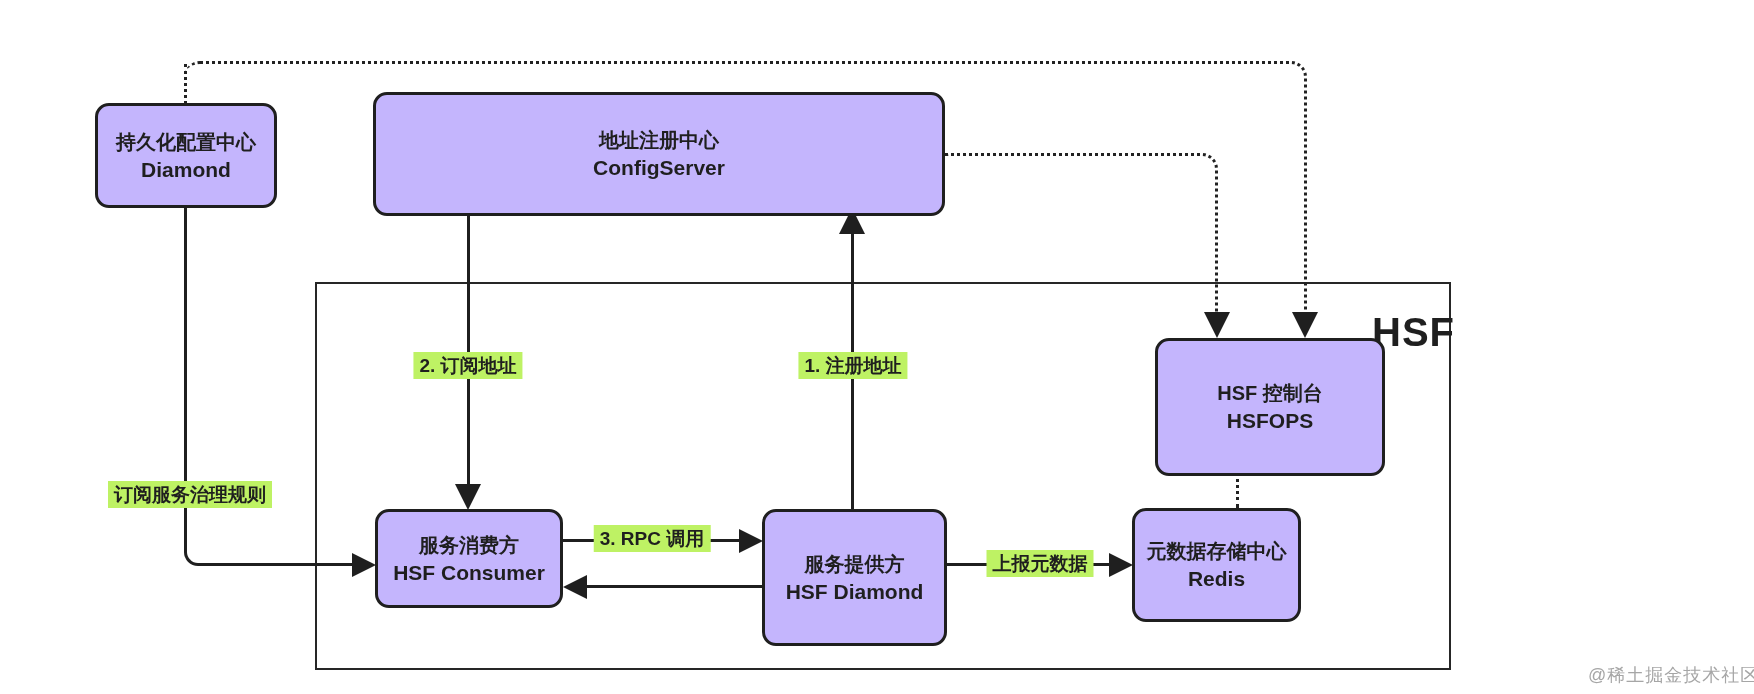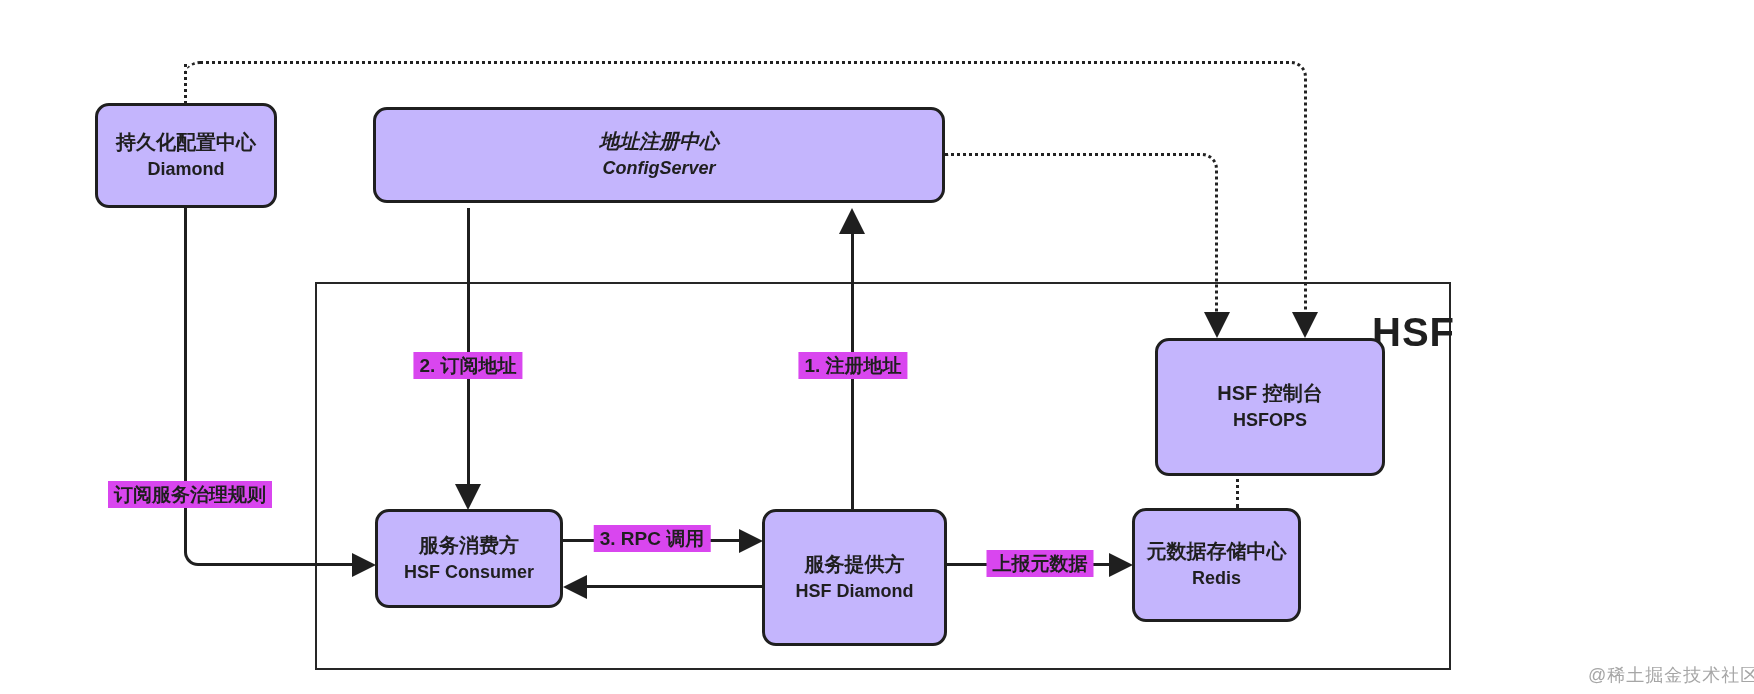--- a/index.html
+++ b/index.html
@@ -11,21 +11,21 @@
   }
   .stage{position:absolute;inset:0;}
   
   .node{
     position:absolute;box-sizing:border-box;
     border:3px solid #1f1f1f;border-radius:14px;background:#c4b5fd;
     display:flex;flex-direction:column;align-items:center;justify-content:center;
     text-align:center;z-index:3;
   }
   .node .l1{font-size:20px;font-weight:600;line-height:27px;}
-  .node .l2{font-size:18px;font-weight:700;line-height:27px;text-align:right;}
+  .node .l2{font-size:21px;font-weight:700;line-height:27px;text-align:right;}
   
   .container-box{
     position:absolute;box-sizing:border-box;border:2px solid #262626;background:transparent;z-index:0;
   }
   .container-label{
     position:absolute;font-size:40px;font-weight:700;z-index:1;letter-spacing:1px;
   }
   
   .seg{position:absolute;background:#1f1f1f;z-index:1;}
   .lshape{position:absolute;box-sizing:border-box;z-index:1;
@@ -38,21 +38,21 @@
     border-top:3px dotted #222;border-right:3px dotted #222;
     border-top-right-radius:16px;border-top-left-radius:16px;}
   
   .arr{position:absolute;width:0;height:0;z-index:2;}
   .arr.down{border-left:13px solid transparent;border-right:13px solid transparent;border-top:26px solid #1f1f1f;}
   .arr.up{border-left:13px solid transparent;border-right:13px solid transparent;border-bottom:26px solid #1f1f1f;}
   .arr.right{border-top:12px solid transparent;border-bottom:12px solid transparent;border-left:24px solid #1f1f1f;}
   .arr.left{border-top:12px solid transparent;border-bottom:12px solid transparent;border-right:24px solid #1f1f1f;}
   
   .elabel{
-    position:absolute;background:#d946ef;font-size:19px;font-weight:700;
+    position:absolute;background:#bef264;font-size:19px;font-weight:700;
     padding:2px 6px;white-space:nowrap;transform:translateX(-50%);z-index:4;line-height:23px;
   }
   .watermark{
     position:absolute;left:1588px;top:663px;font-size:18px;color:#a6a6a6;
     z-index:5;white-space:nowrap;letter-spacing:1px;
   }
 </style>
 </head>
 <body>
 
@@ -92,21 +92,21 @@
 
   <div class="seg" style="left:947px;top:563px;width:166px;height:3px;"></div>
   <div class="arr right" style="left:1109px;top:553px;"></div>
   <div class="elabel" style="left:1040px;top:550px;">上报元数据</div>
 
   <div class="node" style="left:95px;top:103px;width:182px;height:105px;">
     <span class="l1">持久化配置中心</span>
     <span class="l2">Diamond</span>
   </div>
 
-  <div class="node" style="left:373px;top:107px;width:572px;height:96px;font-style:italic;">
+  <div class="node" style="left:373px;top:92px;width:572px;height:124px;">
     <span class="l1">地址注册中心</span>
     <span class="l2">ConfigServer</span>
   </div>
 
   <div class="node" style="left:1155px;top:338px;width:230px;height:138px;">
     <span class="l1">HSF 控制台</span>
     <span class="l2">HSFOPS</span>
   </div>
 
   <div class="node" style="left:375px;top:509px;width:188px;height:99px;">

